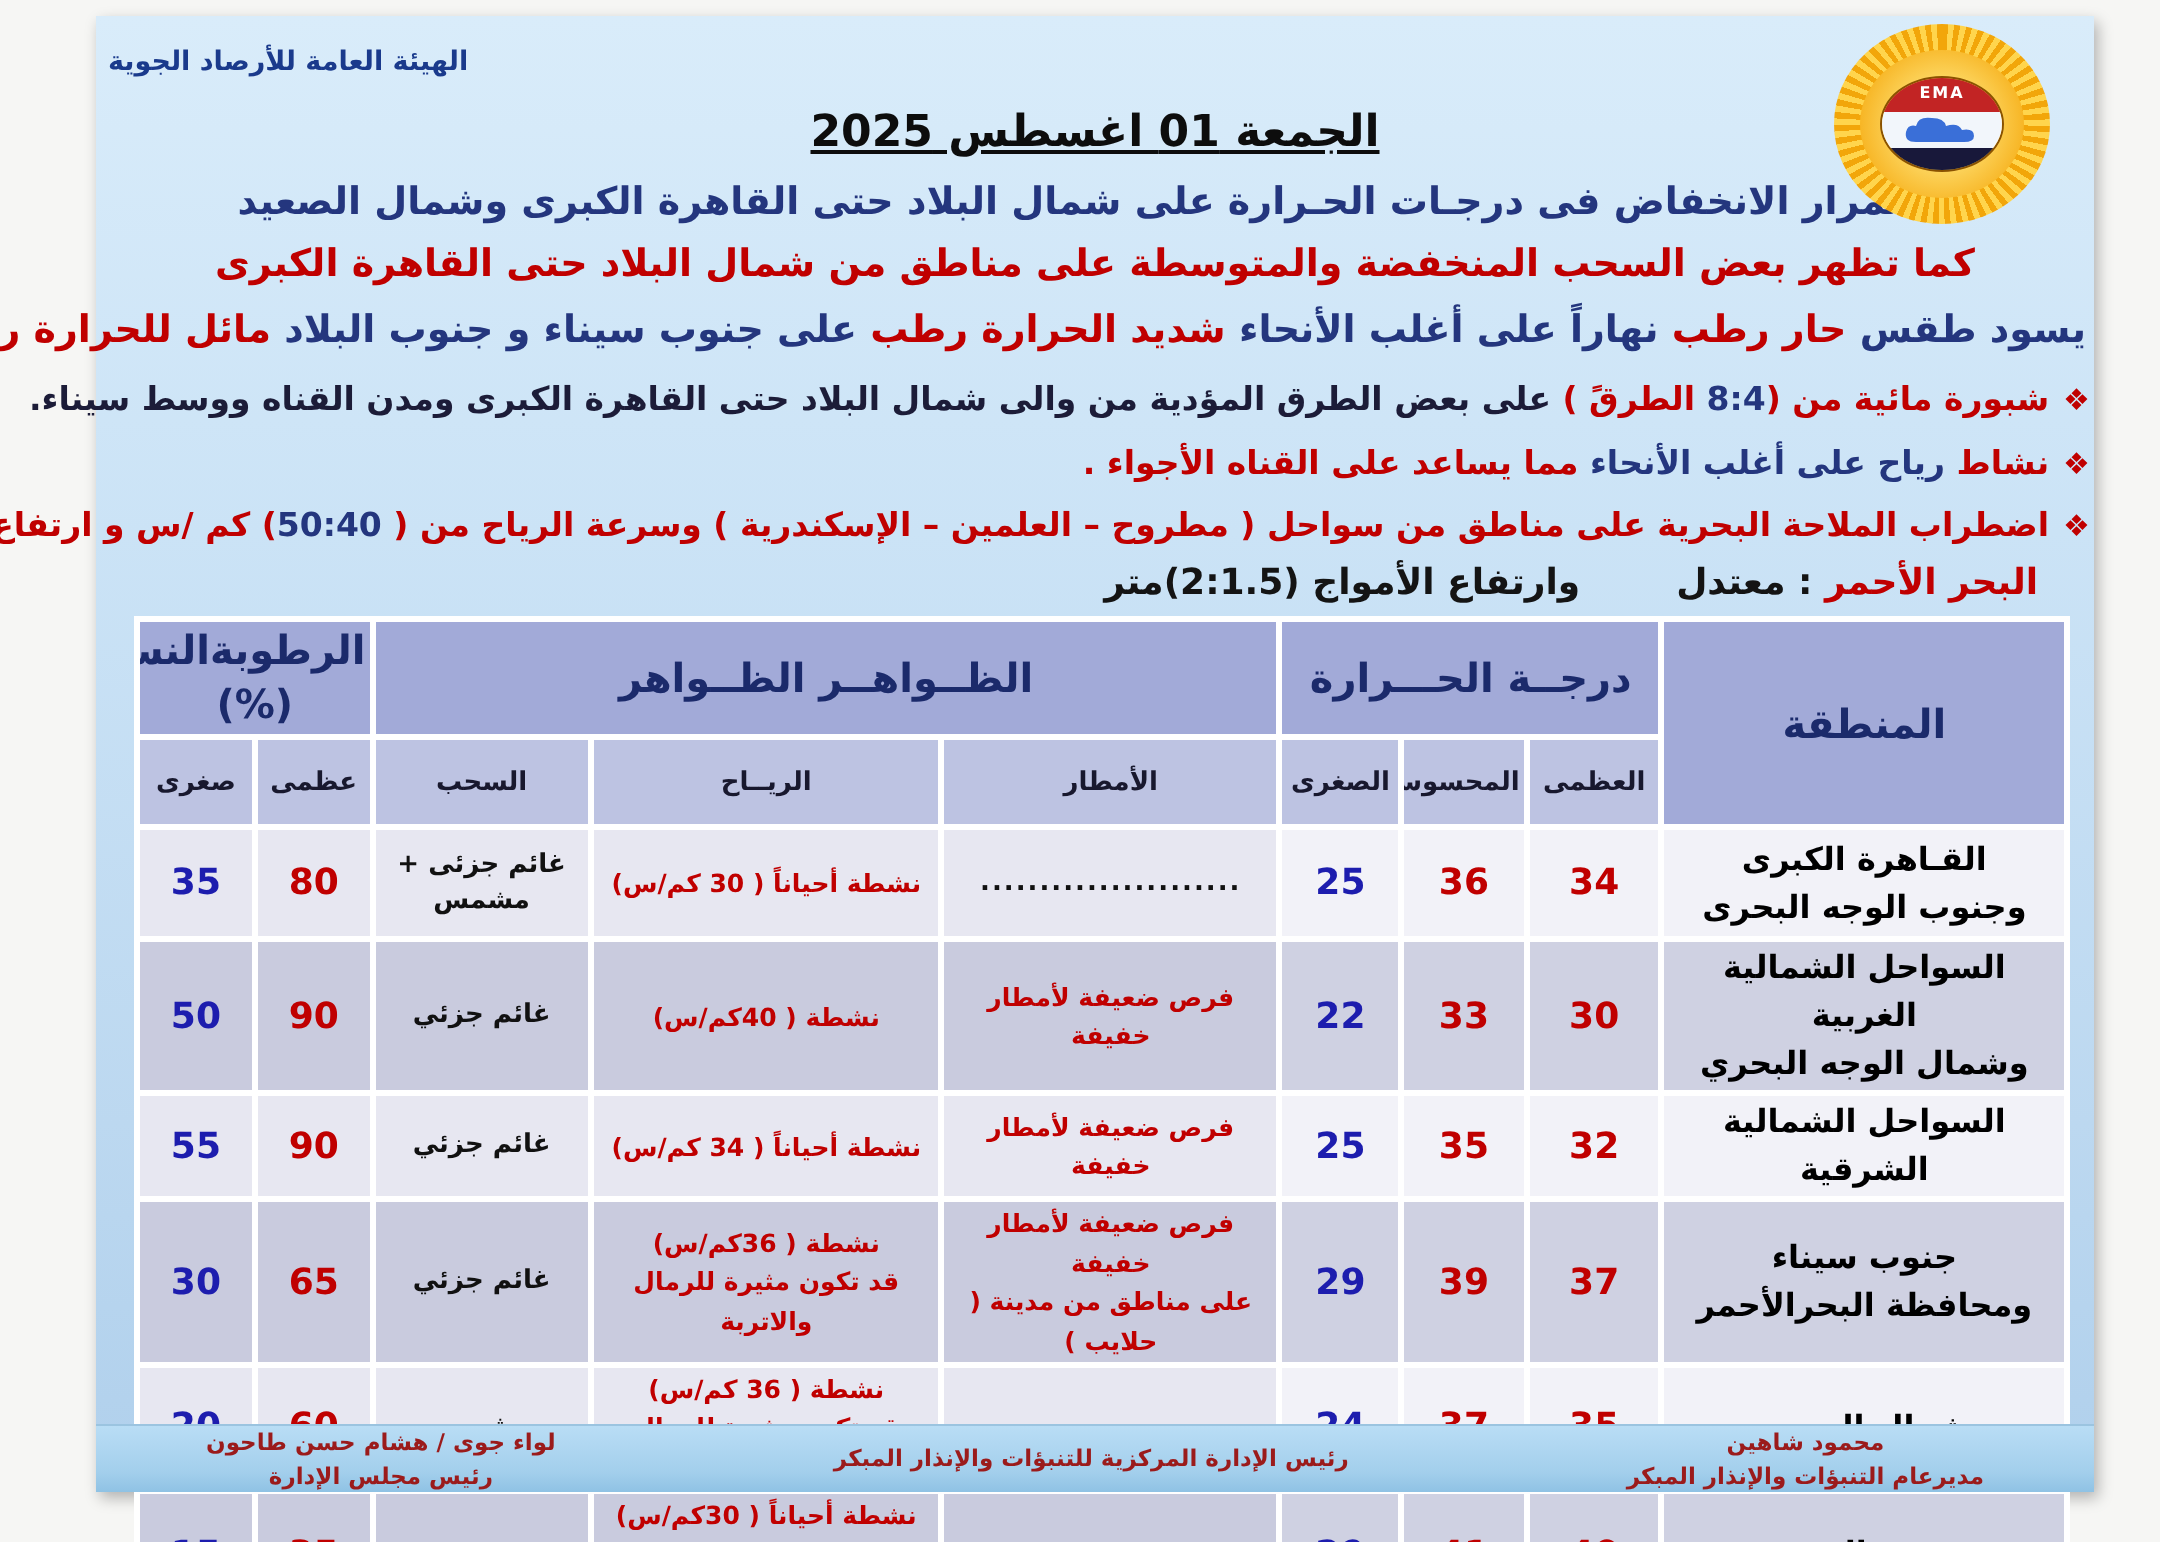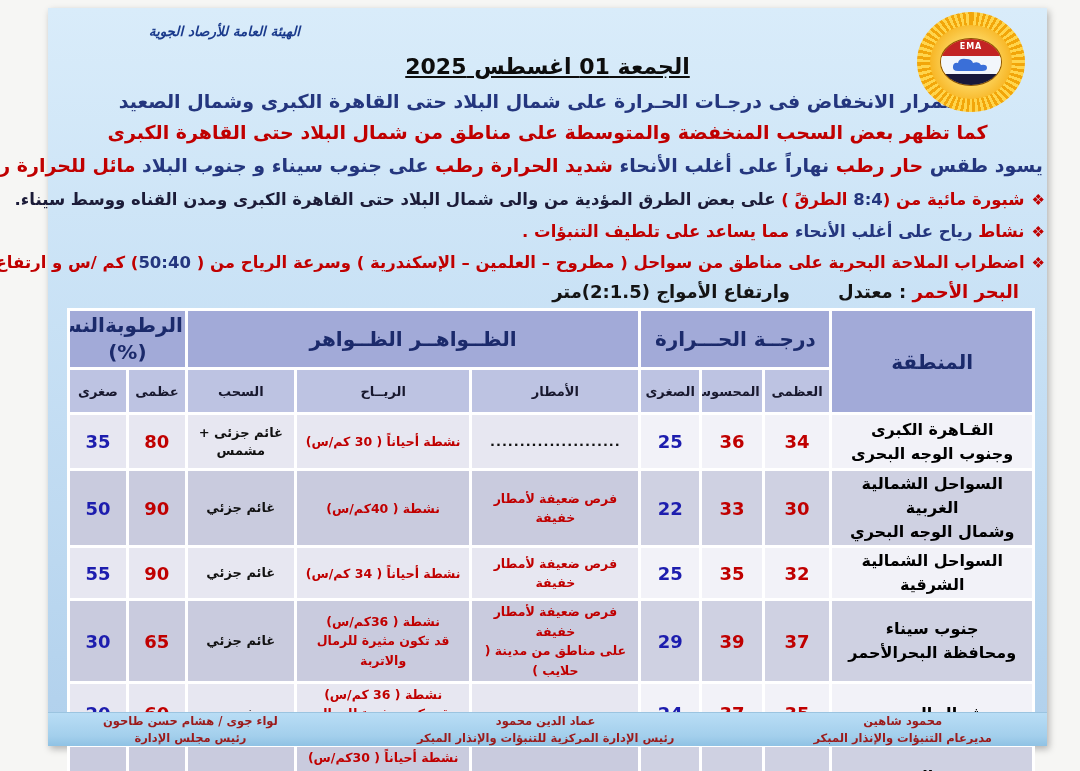--- a/index.html
+++ b/index.html
@@ -3,22 +3,22 @@
 <meta charset="utf-8">
 <style>
   html,body{margin:0;padding:0;background:#f6f6f4;width:1080px;height:771px;overflow:hidden;
             font-family:"DejaVu Sans",sans-serif;}
   .page{position:relative;width:1080px;height:771px;background:#f6f6f4;}
   .doc{position:absolute;left:48px;top:8px;width:999px;height:738px;direction:rtl;
        background:linear-gradient(180deg,#d9ecfa 0%,#cbe3f6 35%,#bcd8f0 75%,#b0d0ec 100%);
        box-shadow:2px 3px 7px rgba(0,0,0,.28);font-weight:700;}
   
   .head-zone{position:relative;height:78px;}
-  .org-block{position:absolute;left:20px;top:12px;width:232px;text-align:right;
-             color:#1a3a8c;font-size:13.5px;line-height:1.75;font-style:italic;}
+  .org-block{position:absolute;left:6px;top:12px;width:232px;text-align:left;
+             color:#1a3a8c;font-size:13.5px;line-height:1.75;}
   .main-title{position:absolute;right:50%;transform:translateX(50%);top:6px;white-space:nowrap;
               color:#1f2cc0;font-size:30px;}
   .date-line{position:absolute;right:50%;transform:translateX(50%);top:46px;white-space:nowrap;
              color:#0d0d0d;font-size:22px;text-decoration:underline;}
   
   .sun{position:absolute;right:22px;top:4px;width:108px;height:100px;border-radius:50%;
        background:repeating-conic-gradient(#f2a60a 0deg 3.5deg,#ffd54d 3.5deg 7deg);}
   .sun-core{position:absolute;inset:13px;border-radius:50%;
             background:radial-gradient(circle,#ffe47a 25%,#f7b524 75%);}
   .emblem{position:absolute;left:50%;top:50%;width:60px;height:46px;transform:translate(-50%,-50%);
@@ -87,21 +87,21 @@
         <div>الهيئة العامة للأرصاد الجوية</div>
       </div>
       <div class="date-line">الجمعة 01 اغسطس 2025</div>
     </div>
 
     <div class="p-line p1">استمرار الانخفاض  فى درجـات الحـرارة على شمال البلاد حتى القاهرة الكبرى وشمال الصعيد</div>
     <div class="p-line p2">كما تظهر بعض السحب المنخفضة والمتوسطة على مناطق من شمال البلاد حتى القاهرة الكبرى</div>
     <div class="p-line p3"><span class="seg-n">يسود طقس </span><span class="seg-r">حار رطب </span><span class="seg-n">نهاراً على أغلب الأنحاء </span><span class="seg-r">شديد الحرارة رطب </span><span class="seg-n">على جنوب سيناء و جنوب البلاد </span><span class="seg-r">مائل للحرارة رطب </span></div>
 
     <div class="p-line bullet"><span class="marker">❖</span><span><span class="seg-r">شبورة مائية من (</span><span class="seg-n">8:4</span><span class="seg-r"> الطرقً ) </span><span class="seg-d">على  بعض الطرق المؤدية من  والى شمال البلاد حتى القاهرة الكبرى  ومدن القناه  ووسط سيناء.</span></span></div>
-    <div class="p-line bullet"><span class="marker">❖</span><span><span class="seg-r">نشاط </span><span class="seg-n">رياح على أغلب الأنحاء </span><span class="seg-r">مما يساعد على تلطيف التنبؤات .</span></span></div>
+    <div class="p-line bullet"><span class="marker">❖</span><span><span class="seg-r">نشاط </span><span class="seg-n">رياح على أغلب الأنحاء </span><span class="seg-r">مما يساعد على القناه الأجواء .</span></span></div>
     <div class="p-line bullet"><span class="marker">❖</span><span><span class="seg-r">اضطراب الملاحة البحرية على مناطق من سواحل ( مطروح – العلمين – الإسكندرية )  وسرعة الرياح من ( </span><span class="seg-n">50:40</span><span class="seg-r">) كم /س و ارتفاع الامواج من  (</span></span></div>
 
     <div class="sea-line">
       <span><span class="sea-red">البحر الأحمر</span><span> : معتدل</span></span>
       <span>وارتفاع الأمواج (2:1.5)متر</span>
     </div>
 
     <table class="wx" id="wx-table">
       <colgroup>
         <col style="width:21%">
@@ -210,21 +210,20 @@
           </tr>
         </tbody>
     </table>
 
     <div class="foot-bar">
       <div class="sig">
         <div>محمود شاهين</div>
           <div>مديرعام التنبؤات والإنذار المبكر</div>
       </div>
       <div class="sig">
-        <div>عماد الدين محمود</div>
           <div>رئيس الإدارة المركزية للتنبؤات والإنذار المبكر</div>
       </div>
       <div class="sig">
         <div>لواء جوى / هشام حسن طاحون</div>
           <div>رئيس مجلس الإدارة</div>
       </div>
     </div>
 
   </div>
 </div>

